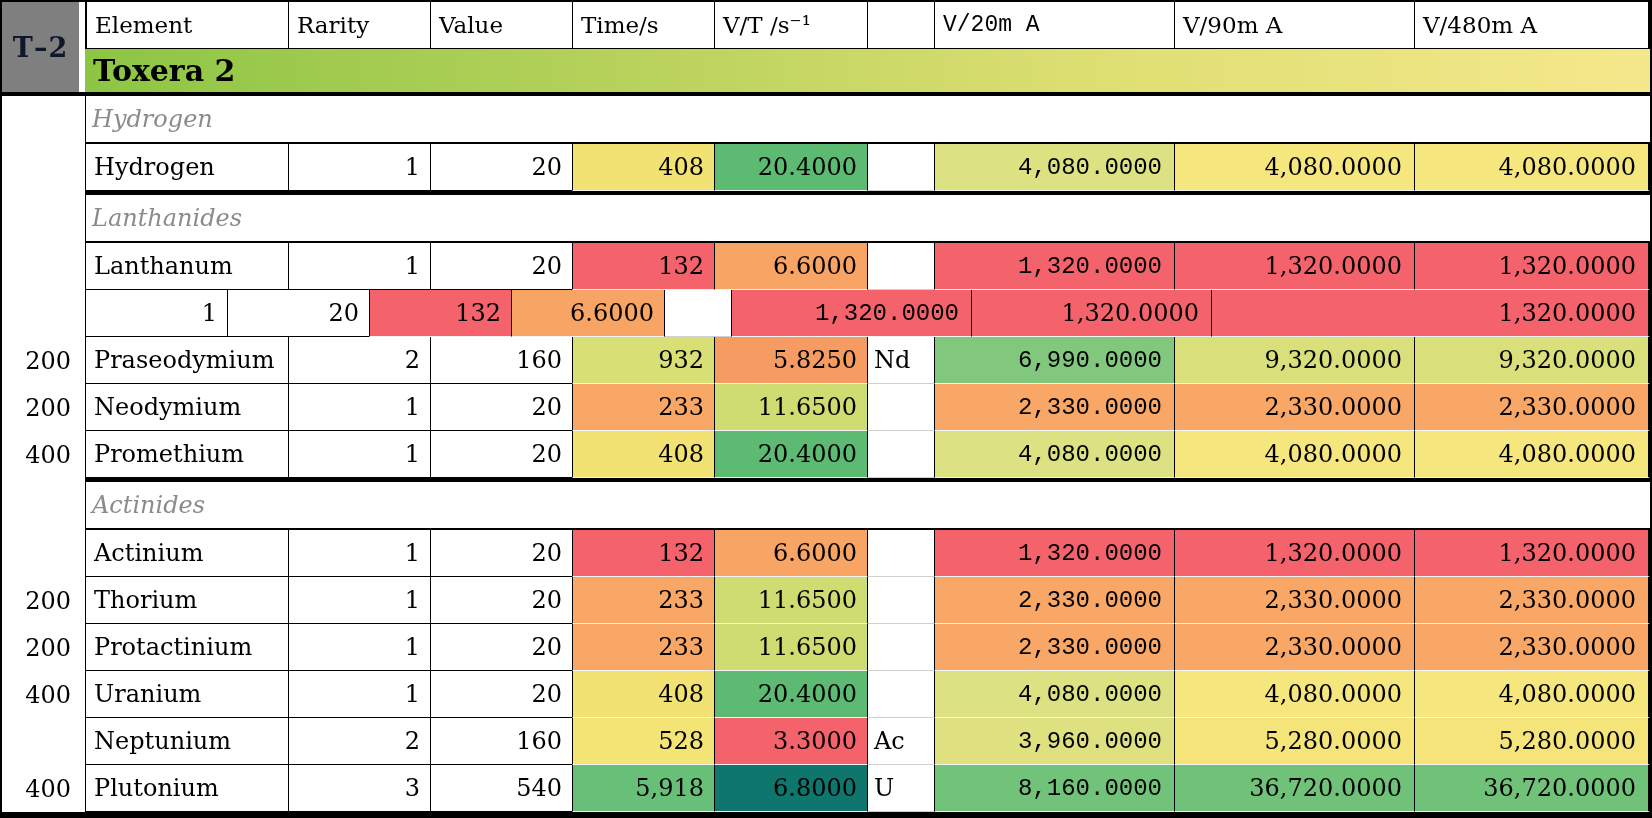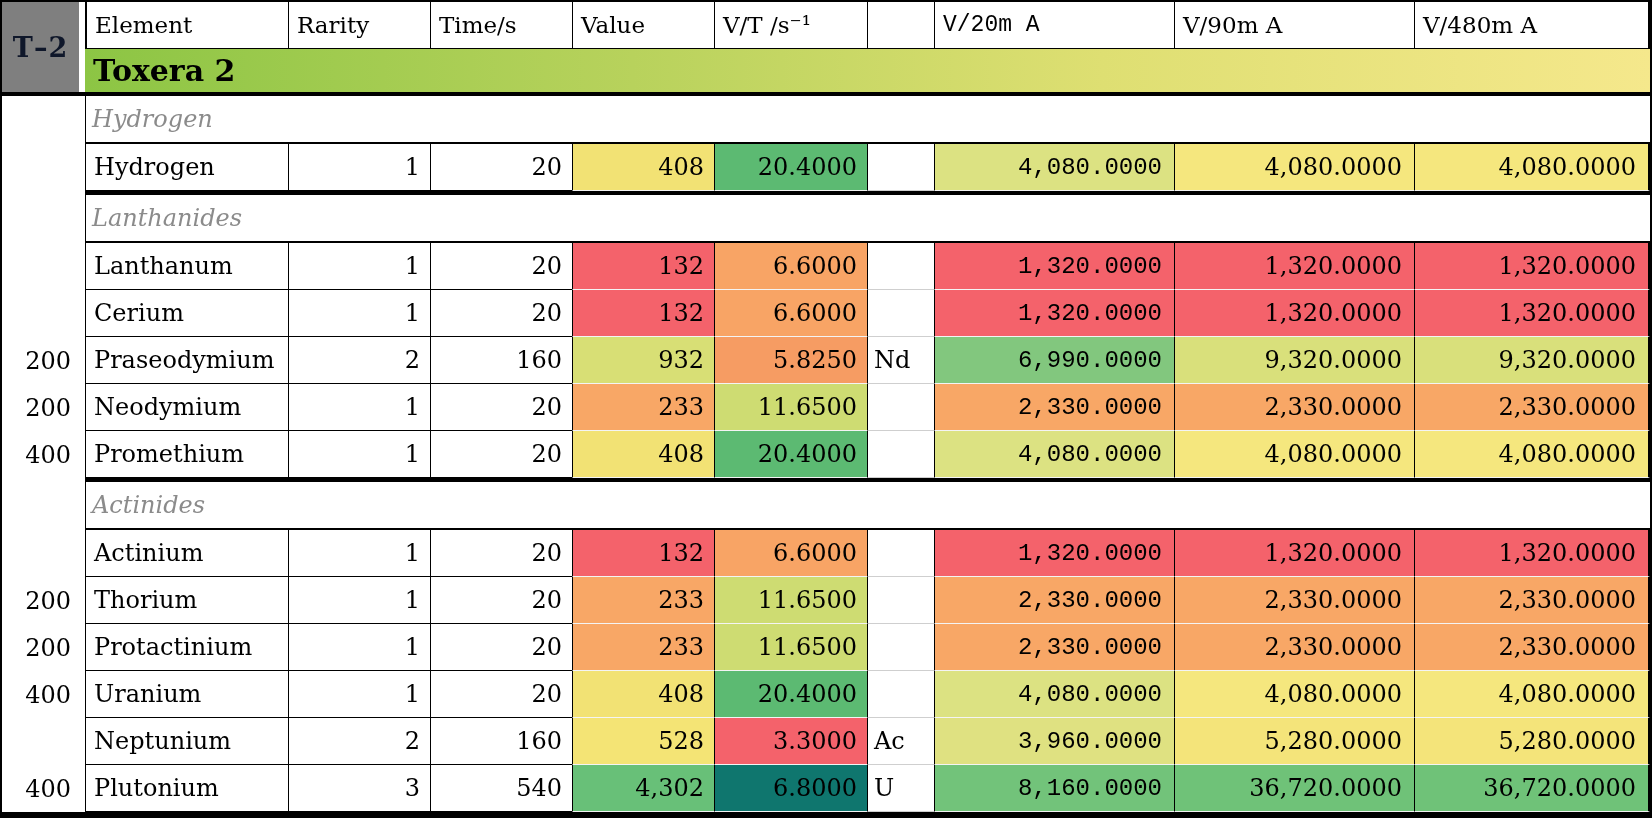--- a/index.html
+++ b/index.html
@@ -64,22 +64,22 @@
 
 <div class="sheet">
   <div class="top">
     <div class="corner-wrap">
       <div class="corner">T–2</div>
     </div>
     <div class="top-right">
       <div class="header-row" id="headerRow">
           <div class="cell hcell c1">Element</div>
           <div class="cell hcell c2">Rarity</div>
+          <div class="cell hcell c4">Value</div>
           <div class="cell hcell c3">Time/s</div>
-          <div class="cell hcell c4">Value</div>
           <div class="cell hcell c5">V/T /s⁻¹</div>
           <div class="cell hcell c6"></div>
           <div class="cell hcell c7">V/20m A</div>
           <div class="cell hcell c8">V/90m A</div>
           <div class="cell hcell c9 edge">V/480m A</div>
         </div>
       <div class="title-row">
         <div class="title">Toxera 2</div>
       </div>
     </div>
@@ -117,21 +117,20 @@
         <div class="cell c3 white num">20</div>
         <div class="cell c4 colored num" style="background: rgb(244, 98, 107);">132</div>
         <div class="cell c5 colored num" style="background: rgb(248, 164, 101);">6.6000</div>
         <div class="cell c6 marker"></div>
         <div class="cell c7 colored vnum" style="background: rgb(244, 98, 107);">1,320.0000</div>
         <div class="cell c8 colored vnum" style="background: rgb(244, 98, 107);">1,320.0000</div>
         <div class="cell c9 colored vnum edge" style="background: rgb(244, 98, 107);">1,320.0000</div>
       </div>
       <div class="row data">
         <div class="cell c0"></div>
-        <div class="cell c1 white">Cerium</div>
         <div class="cell c2 white num">1</div>
         <div class="cell c3 white num">20</div>
         <div class="cell c4 colored num" style="background: rgb(244, 98, 107);">132</div>
         <div class="cell c5 colored num" style="background: rgb(248, 164, 101);">6.6000</div>
         <div class="cell c6 marker"></div>
         <div class="cell c7 colored vnum" style="background: rgb(244, 98, 107);">1,320.0000</div>
         <div class="cell c8 colored vnum" style="background: rgb(244, 98, 107);">1,320.0000</div>
         <div class="cell c9 colored vnum edge" style="background: rgb(244, 98, 107);">1,320.0000</div>
       </div>
       <div class="row data">
@@ -236,21 +235,21 @@
         <div class="cell c6 marker">Ac</div>
         <div class="cell c7 colored vnum" style="background: rgb(223, 225, 129);">3,960.0000</div>
         <div class="cell c8 colored vnum" style="background: rgb(244, 228, 122);">5,280.0000</div>
         <div class="cell c9 colored vnum edge" style="background: rgb(244, 228, 122);">5,280.0000</div>
       </div>
       <div class="row data">
         <div class="cell c0">400</div>
         <div class="cell c1 white">Plutonium</div>
         <div class="cell c2 white num">3</div>
         <div class="cell c3 white num">540</div>
-        <div class="cell c4 colored num" style="background: rgb(104, 192, 120);">4,302</div>
+        <div class="cell c4 colored num" style="background: rgb(104, 192, 120);">5,918</div>
         <div class="cell c5 colored num" style="background: #0f766e;">6.8000</div>
         <div class="cell c6 marker">U</div>
         <div class="cell c7 colored vnum" style="background: rgb(114, 195, 122);">8,160.0000</div>
         <div class="cell c8 colored vnum" style="background: rgb(111, 194, 120);">36,720.0000</div>
         <div class="cell c9 colored vnum edge" style="background: rgb(111, 194, 120);">36,720.0000</div>
       </div>
     </div>
   <div class="bottom-bar"></div>
 </div>
 

